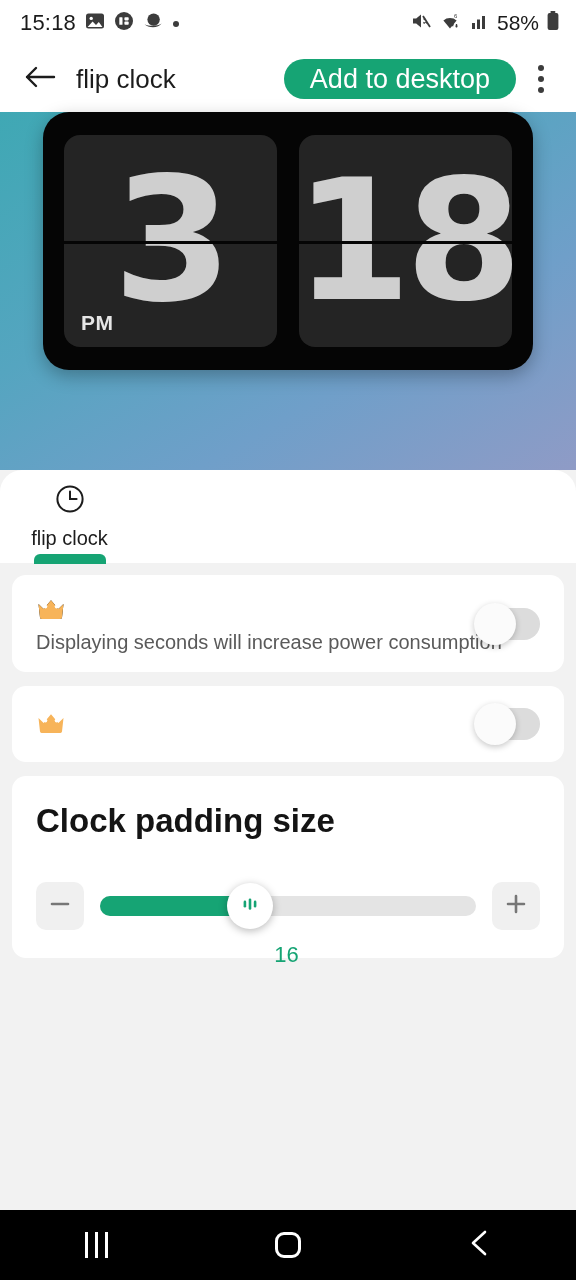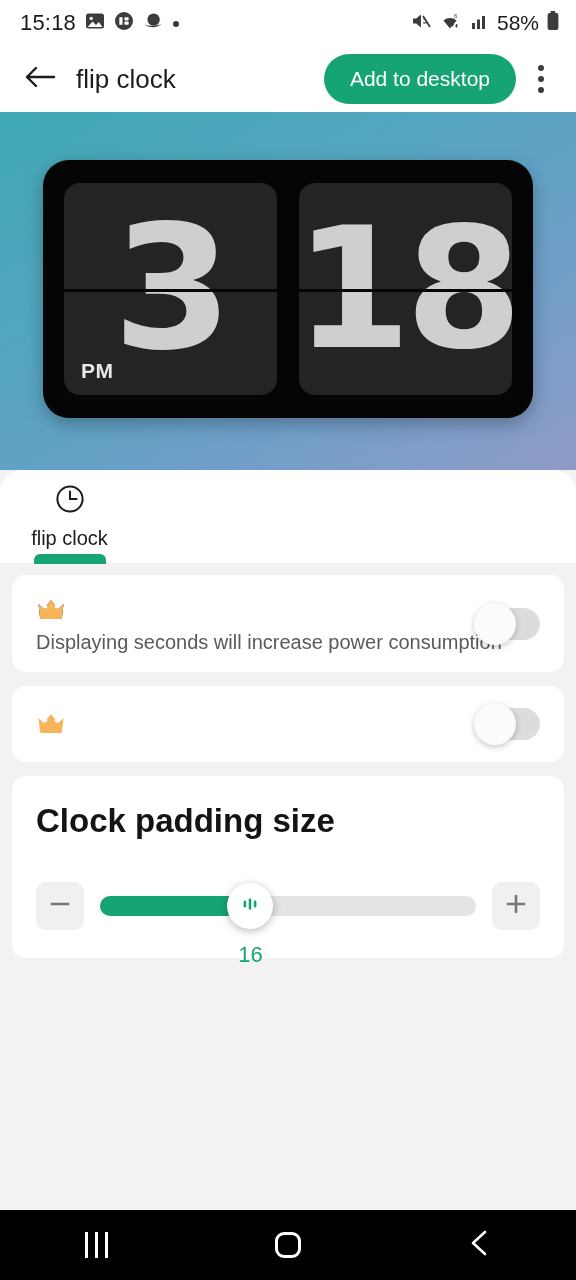--- a/index.html
+++ b/index.html
@@ -25,36 +25,36 @@
 
   
   .appbar {
     position:absolute; top:46px; left:0; width:576px; height:66px;
     background:#ffffff; display:flex; align-items:center; padding:0 14px 0 18px;
   }
   .back-btn { width:44px; height:44px; display:flex; align-items:center; justify-content:center; }
   .app-title { font-size:26px; color:#1c1c1c; margin-left:14px; }
   .add-btn {
     margin-left:auto; background:#16a474; color:#ffffff;
-    font-size:21px; height:50px; padding:0 26px;
+    font-size:27px; height:40px; padding:0 26px;
     border:none; border-radius:25px; display:flex; align-items:center; justify-content:center;
     white-space:nowrap;
   }
   .kebab { width:42px; height:50px; display:flex; flex-direction:column;
            align-items:center; justify-content:center; gap:5px; margin-left:4px; }
   .kebab span { width:6px; height:6px; border-radius:50%; background:#3c3c3c; display:block; }
 
   
   .preview {
     position:absolute; top:112px; left:0; width:576px; height:358px;
     background: linear-gradient(150deg, #3fa8b4 0%, #55a5c0 38%, #6f9fc9 68%, #8f9bc6 100%);
     display:flex; align-items:flex-start; justify-content:center;
   }
   .widget {
-    margin-top:48px; width:490px; height:258px;
+    width:490px; height:258px;
     background:#050505; border-radius:26px;
     display:flex; align-items:center; justify-content:center; gap:22px;
     box-shadow:0 6px 18px rgba(0,0,0,0.28);
   }
   .card {
     position:relative; width:213px; height:212px;
     background:#242424; border-radius:16px; overflow:hidden;
     display:flex; align-items:center; justify-content:center;
   }
   .card .split { position:absolute; top:50%; left:0; width:100%; height:3px; background:#050505; }
@@ -119,20 +119,21 @@
   .fill { position:absolute; left:0; top:0; height:20px; background:#16a474; border-radius:10px; }
   .thumb {
     position:absolute; top:50%; width:46px; height:46px; background:#ffffff;
     border-radius:50%; transform:translate(-50%,-50%);
     box-shadow:0 2px 8px rgba(0,0,0,0.28);
     display:flex; align-items:center; justify-content:center;
   }
   .val {
     position:absolute; top:46px; font-size:22px; color:#16a474;
     transform:translateX(-50%);
+    margin-left:36px;
   }
 
   
   .navbar {
     position:absolute; bottom:0; left:0; width:576px; height:70px;
     background:#000000; display:flex; align-items:center; justify-content:space-around;
   }
   .navbtn { width:110px; height:70px; display:flex; align-items:center; justify-content:center; }
   .recents { display:flex; gap:7px; }
   .recents i { display:block; width:3px; height:26px; background:#ffffff; }

